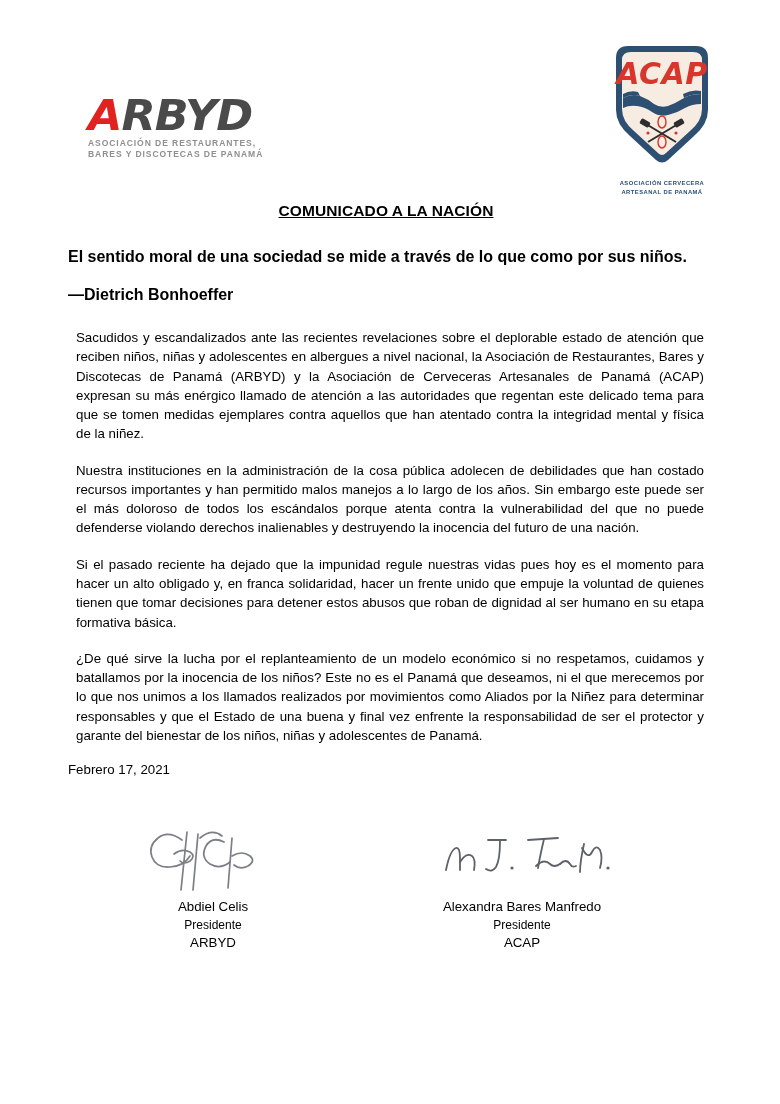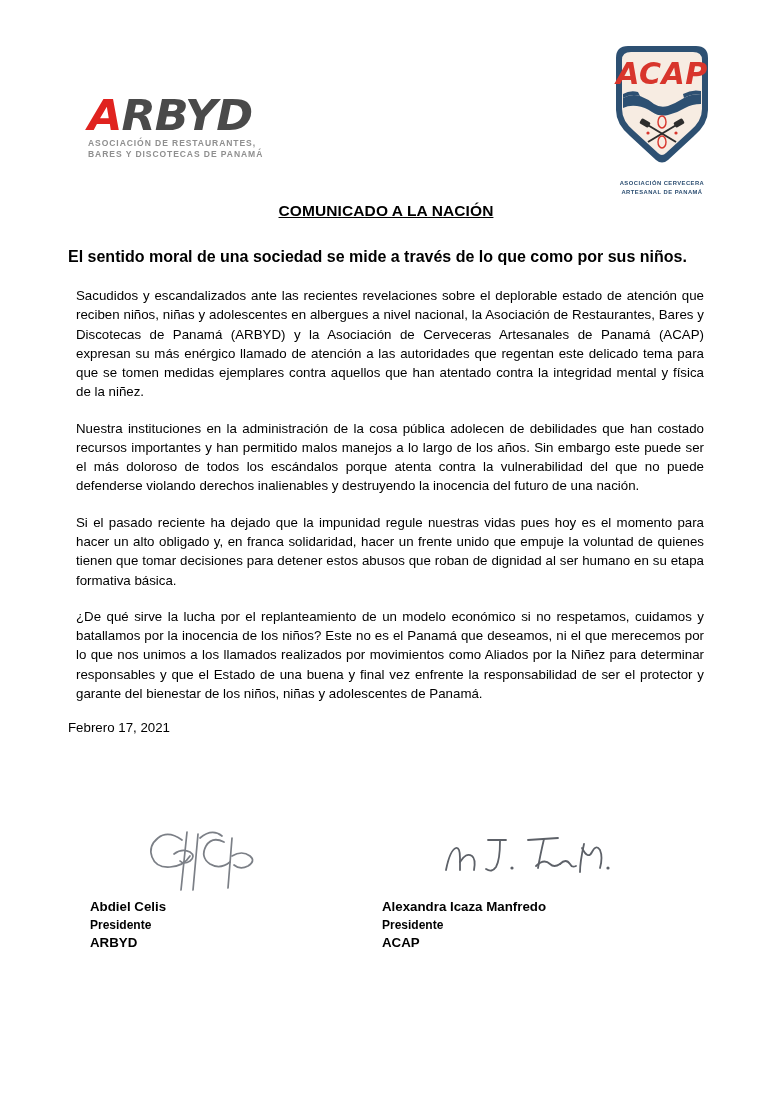--- a/index.html
+++ b/index.html
@@ -120,21 +120,21 @@
 
   
   .signatures {
     position: absolute;
     left: 72px;
     top: 824px;
     width: 636px;
     display: flex;
   }
   .sig-block {
-    font-weight: bold;
+    text-align: center;
   }
   .sig-block.left  { width: 246px; margin-left: 18px; }
   .sig-block.right { width: 280px; margin-left: 46px; }
   .sig-mark {
     height: 74px;
     display: flex;
     align-items: flex-start;
     justify-content: center;
   }
   .sig-name {
@@ -193,20 +193,21 @@
       </div>
     </div>
   </div>
 
   <div class="doc">
 
     <h1 class="doc-title">COMUNICADO A LA NACIÓN</h1>
 
     <p class="quote">El sentido moral de una sociedad se mide a través de lo que como por sus niños.</p>
 
+    <p class="attribution">—Dietrich Bonhoeffer</p>
 
     <p class="para">Sacudidos y escandalizados ante las recientes revelaciones sobre el deplorable estado de atención que reciben niños, niñas y adolescentes en albergues a nivel nacional, la Asociación de Restaurantes, Bares y Discotecas de Panamá (ARBYD) y la Asociación de Cerveceras Artesanales de Panamá (ACAP) expresan su más enérgico llamado de atención a las autoridades que regentan este delicado tema para que se tomen medidas ejemplares contra aquellos que han atentado contra la integridad mental y física de la niñez.</p>
     <p class="para">Nuestra instituciones en la administración de la cosa pública adolecen de debilidades que han costado recursos importantes y han permitido malos manejos a lo largo de los años.  Sin embargo este puede ser el más doloroso de todos los escándalos porque atenta contra la vulnerabilidad del que no puede defenderse violando derechos inalienables y destruyendo la inocencia del futuro de una nación.</p>
     <p class="para">Si el pasado reciente ha dejado que la impunidad regule nuestras vidas pues hoy es el momento para hacer un alto obligado y, en franca solidaridad, hacer un frente unido que empuje la voluntad de quienes tienen que tomar decisiones para detener estos abusos que roban de dignidad al ser humano en su etapa formativa básica.</p>
     <p class="para">¿De qué sirve la lucha por el replanteamiento de un modelo económico si no respetamos, cuidamos y batallamos por la inocencia de los niños?  Este no es el Panamá que deseamos, ni el que merecemos por lo que nos unimos a los llamados realizados por movimientos como Aliados por la Niñez para determinar responsables y que el Estado de una buena y final vez enfrente la responsabilidad de ser el protector y garante del bienestar de los niños, niñas y adolescentes de Panamá.</p>
 
     <p class="date-line">Febrero 17, 2021</p>
   </div>
 
   <div class="signatures">
@@ -243,19 +244,19 @@
             <path d="M96 16 L126 14"></path>
             <path d="M112 15 Q108 32 106 44"></path>
             <path d="M104 42 Q112 34 118 40 Q122 44 128 40"></path>
             <path d="M128 40 Q134 34 138 40 Q140 44 144 42"></path>
             <path d="M152 20 Q148 38 148 48"></path>
             <path d="M150 24 Q156 36 160 28 Q164 20 168 26 Q171 33 168 44"></path>
             <circle cx="176" cy="44" r="1.6" fill="#5d6168" stroke="none"></circle>
           </g>
         </svg>
       </div>
-      <div class="sig-name">Alexandra Icaza Manfredo</div>
+      <div class="sig-name">Alexandra Bares Manfredo</div>
       <div class="sig-role">Presidente</div>
       <div class="sig-org">ACAP</div>
     </div>
   </div>
 
 </div>
 
 </body></html>

